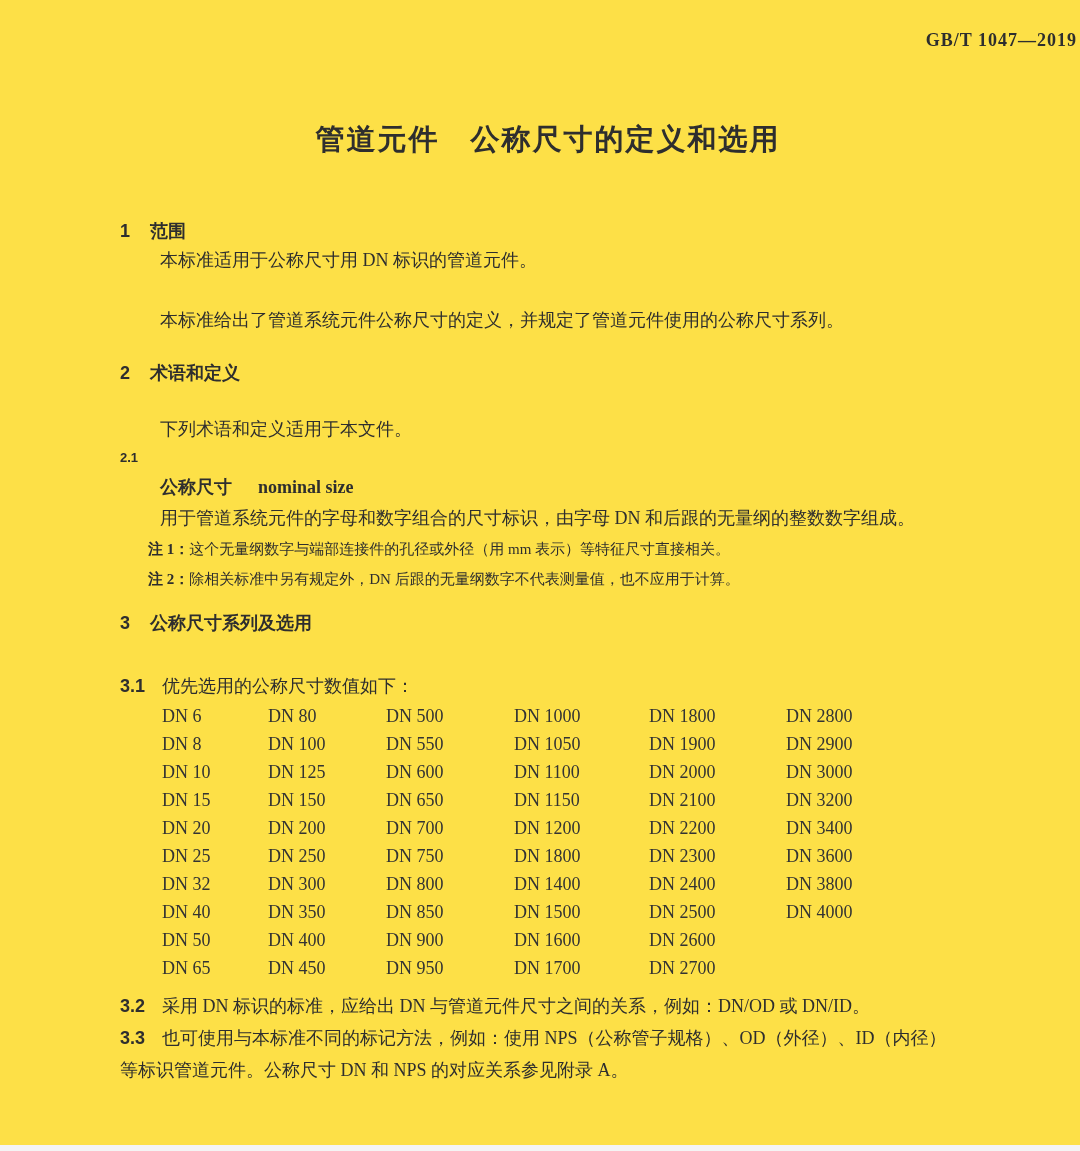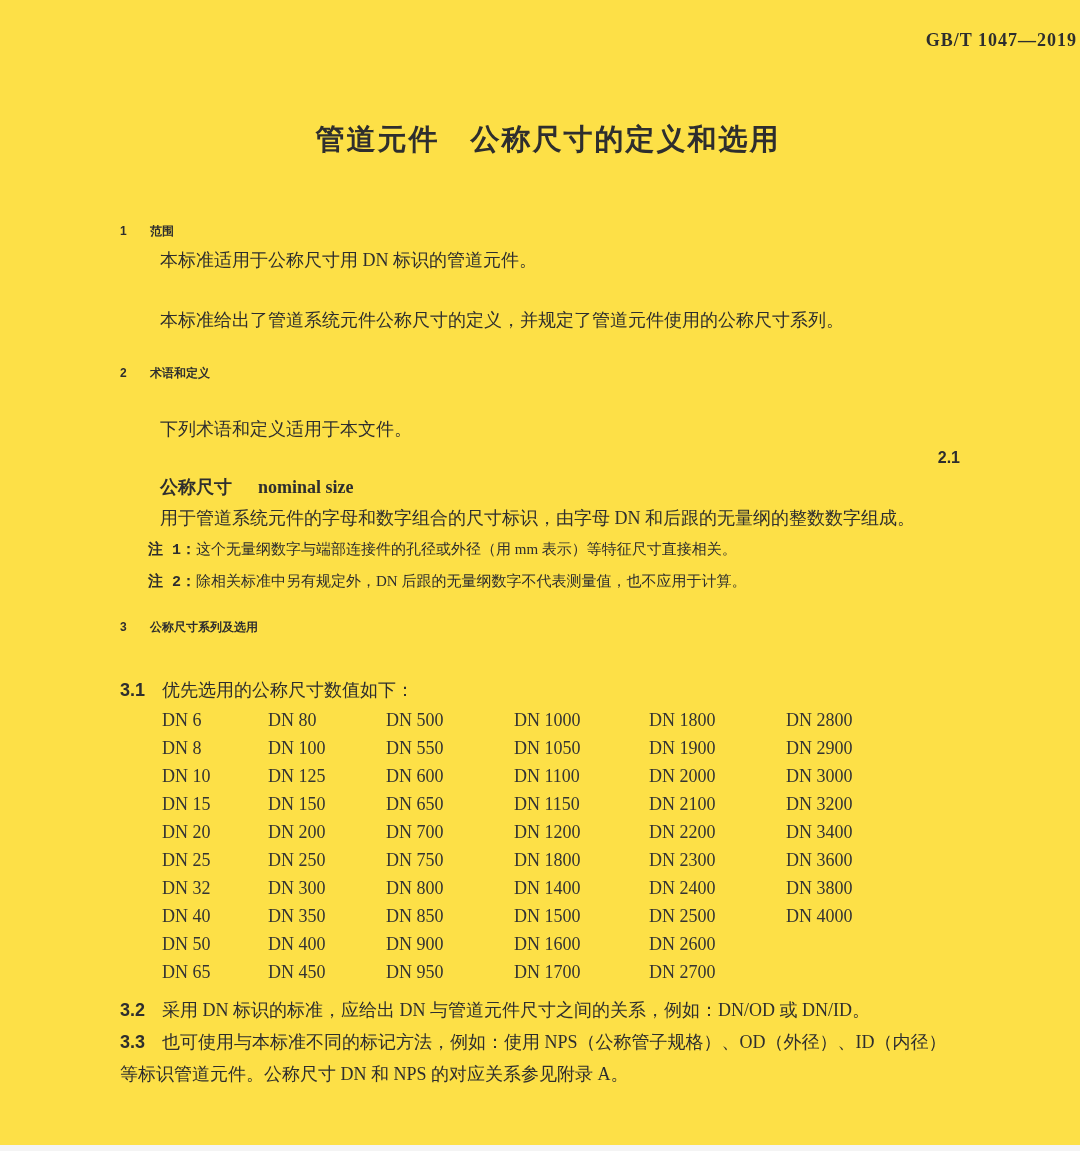--- a/index.html
+++ b/index.html
@@ -36,57 +36,56 @@
     line-height:42px;
     font-weight:bold;
     letter-spacing:2px;
     font-family:"Liberation Sans","DejaVu Sans",sans-serif;
     padding-left:16px;
   }
   
   .clause-heading{
     font-family:"Liberation Sans","DejaVu Sans",sans-serif;
     font-weight:bold;
-    font-size:12px;
+    font-size:18px;
     line-height:26px;
   }
   .clause-heading .num{display:inline-block;min-width:30px;}
   .h-s1{margin-top:58px;}
   .h-s2{margin-top:24px;}
   .h-s3{margin-top:16px;}
   
   .body-para{
     margin:0;
     font-size:18px;
     line-height:32px;
   }
   .indent{text-indent:40px;}
   .first-para{margin-top:28px;}
   .intro-para{margin-top:28px;line-height:30px;}
   .entry-num{
     font-family:"Liberation Sans","DejaVu Sans",sans-serif;
     font-weight:bold;
-    font-size:16px;
+    font-size:13px;
     line-height:28px;
-    text-align:right;
   }
   .term-line{
     margin-left:40px;
     font-family:"Liberation Sans","DejaVu Sans",sans-serif;
     font-weight:bold;
     font-size:18px;
     line-height:30px;
   }
   .term-line .term-en{margin-left:26px;font-family:"Liberation Serif",serif;}
   .note{
     margin-left:28px;
     font-size:15px;
     line-height:30px;
   }
-  .note .note-label{font-weight:bold;font-family:Liberation Mono, monospace;}
+  .note .note-label{font-weight:bold;}
   
   .clause-line{
     margin:0;
     font-size:18px;
     line-height:32px;
   }
   .clause-line .cnum{
     font-family:"Liberation Sans","DejaVu Sans",sans-serif;
     font-weight:bold;
     display:inline-block;

